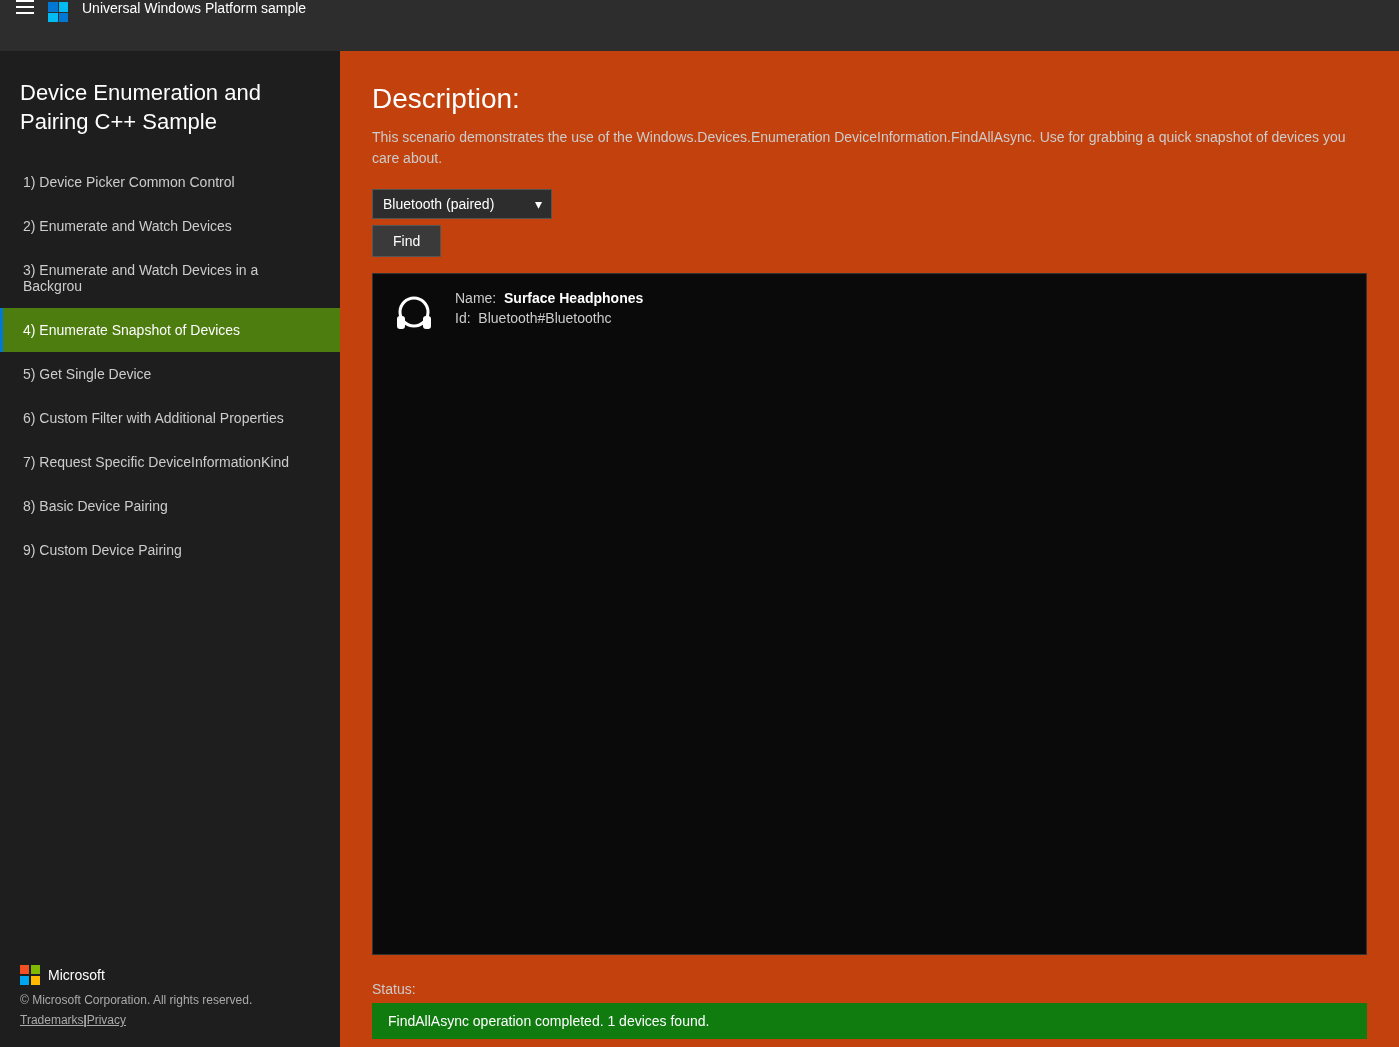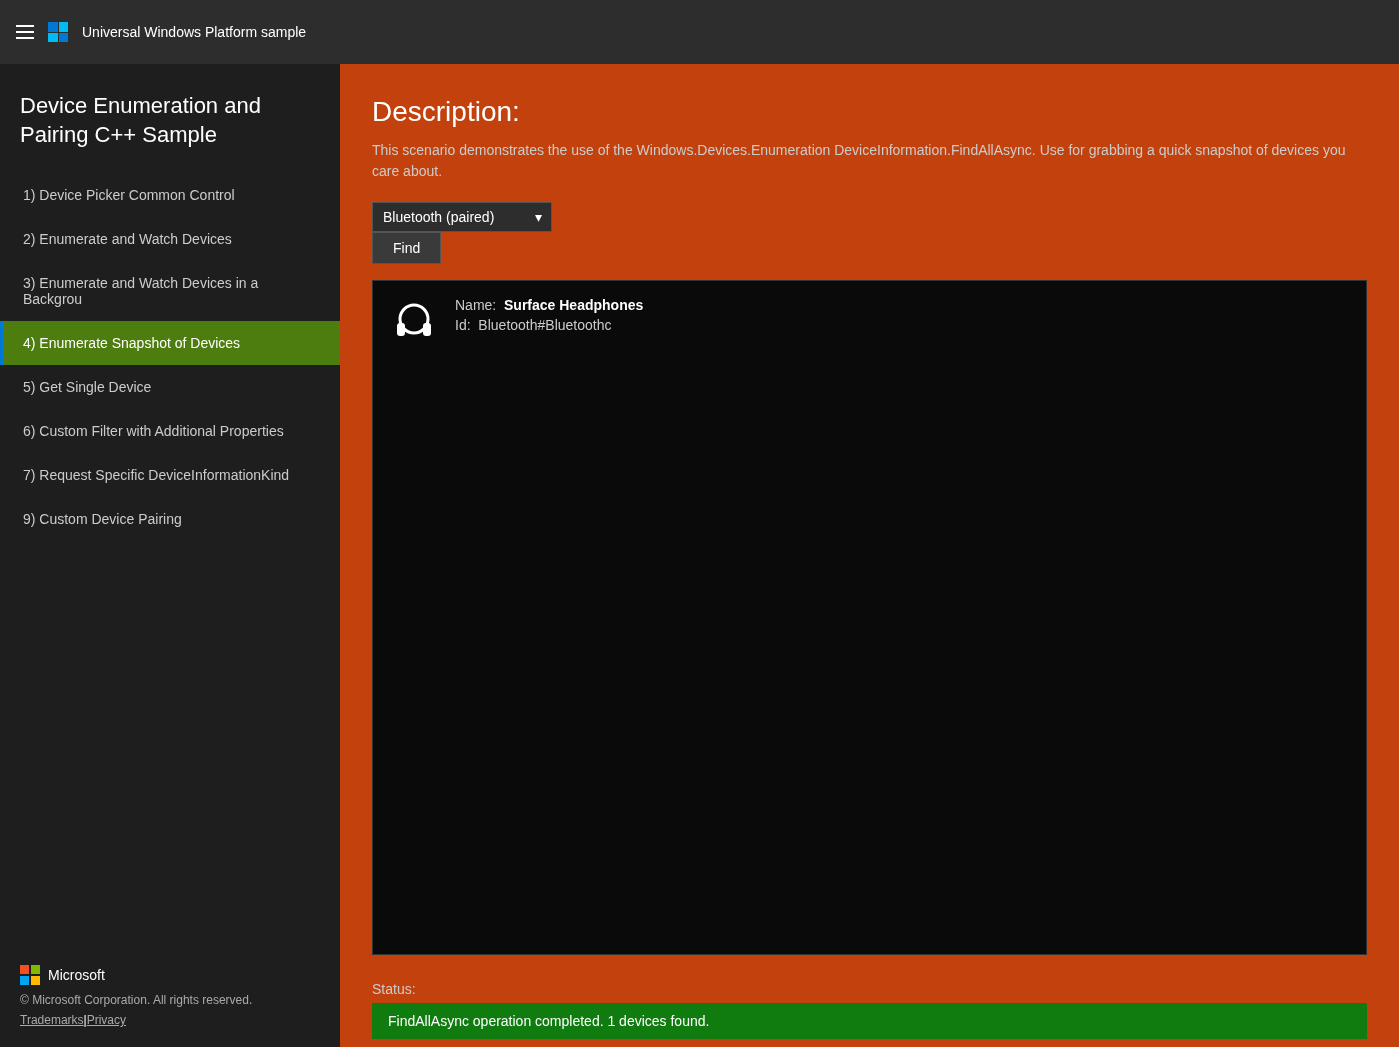--- a/index.html
+++ b/index.html
@@ -11,23 +11,23 @@
       width: 1399px;
       height: 1047px;
       overflow: hidden;
       display: flex;
       flex-direction: column;
     }
 
     
     .title-bar {
       background: #2d2d2d;
-      height: 64px;
-      display: flex;
-      align-items: center;
+      height: 51px;
+      display: flex;
+      align-items: flex-start;
       padding: 0 16px;
       gap: 12px;
       flex-shrink: 0;
     }
     .hamburger-icon {
       display: flex;
       flex-direction: column;
       gap: 4px;
       cursor: pointer;
     }
@@ -142,21 +142,21 @@
     }
     .selector-label {
       font-size: 14px;
       color: #ffffff;
       margin-bottom: 8px;
     }
     .selector-row {
       display: flex;
       align-items: center;
       gap: 12px;
-      margin-bottom: 0;
+      margin-bottom: 6px;
     }
     .device-selector {
       background: #2d2d2d;
       color: #ffffff;
       border: 1px solid #555;
       padding: 6px 32px 6px 10px;
       font-size: 14px;
       appearance: none;
       -webkit-appearance: none;
       position: relative;
@@ -263,20 +263,21 @@
   <div class="sidebar">
     <div class="sidebar-title">Device Enumeration and Pairing C++ Sample</div>
 
     <div class="nav-item">1) Device Picker Common Control</div>
     <div class="nav-item">2) Enumerate and Watch Devices</div>
     <div class="nav-item">3) Enumerate and Watch Devices in a Backgrou</div>
     <div class="nav-item active">4) Enumerate Snapshot of Devices</div>
     <div class="nav-item">5) Get Single Device</div>
     <div class="nav-item">6) Custom Filter with Additional Properties</div>
     <div class="nav-item">7) Request Specific DeviceInformationKind</div>
+    <div class="nav-item">8) Basic Device Pairing</div>
     <div class="nav-item">9) Custom Device Pairing</div>
 
     <div class="sidebar-footer">
       <div class="microsoft-logo">
         <div class="ms-grid">
           <span></span>
             <span></span>
             <span></span>
             <span></span>
         </div>

